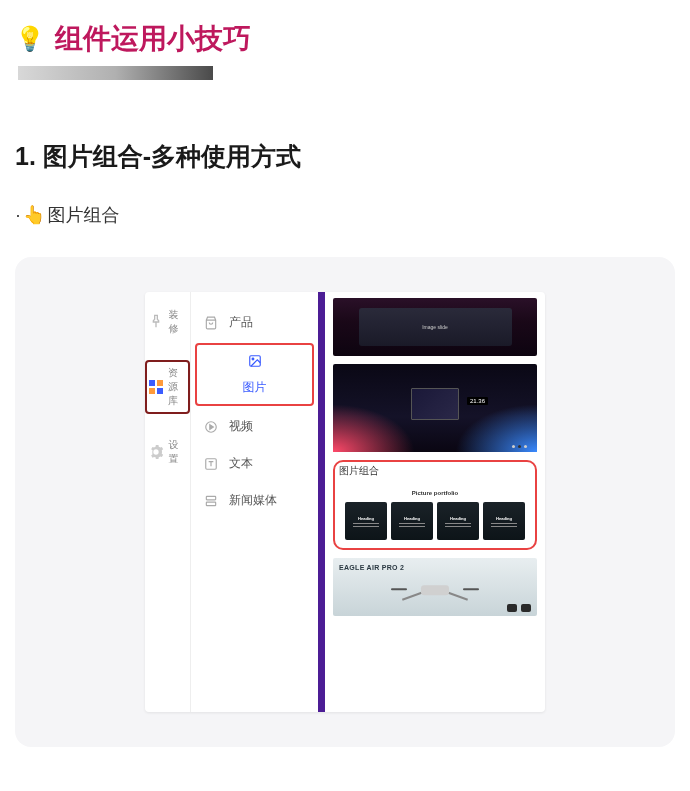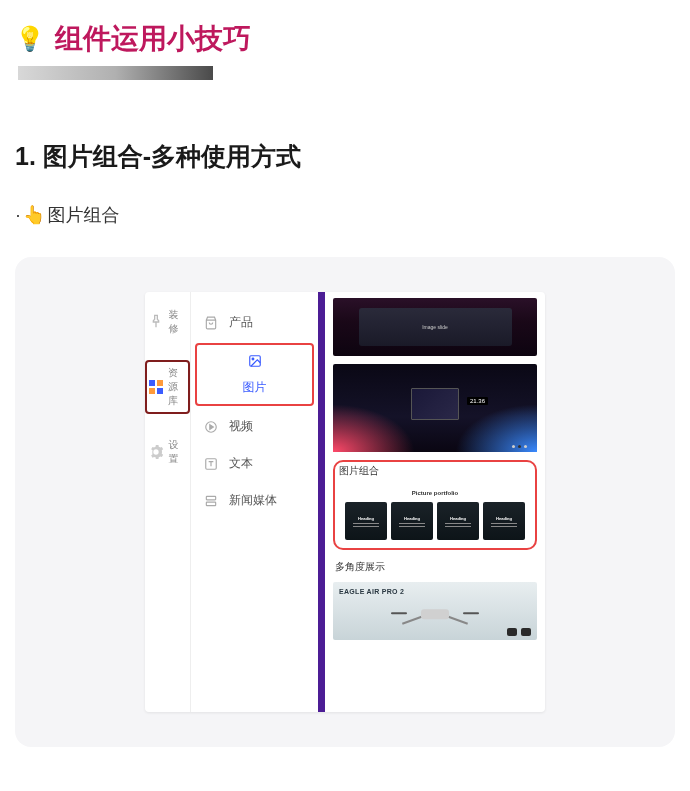--- a/index.html
+++ b/index.html
@@ -481,21 +481,20 @@
             </div>
             <div class="pf-card">
               <span class="pf-card-title">Heading</span>
               <div class="pf-card-line"></div>
                 <div class="pf-card-line"></div>
             </div>
           </div>
         </div>
       </div>
 
-      <div class="preview-multi-label">多角度展示</div>
 
       <div class="preview-block preview-drone">
         <div class="drone-title">EAGLE AIR PRO 2</div>
         <div class="drone-shape">
           <div class="drone-arm tl"></div>
           <div class="drone-arm tr"></div>
           <div class="drone-body"></div>
           <div class="drone-prop" style="left:-4px; top:38%;"></div>
           <div class="drone-prop" style="right:-4px; top:38%;"></div>
         </div>

